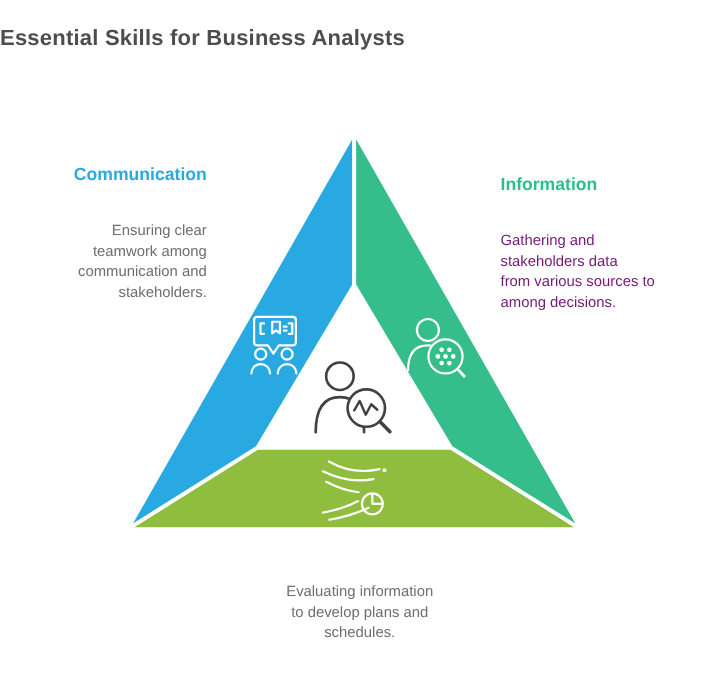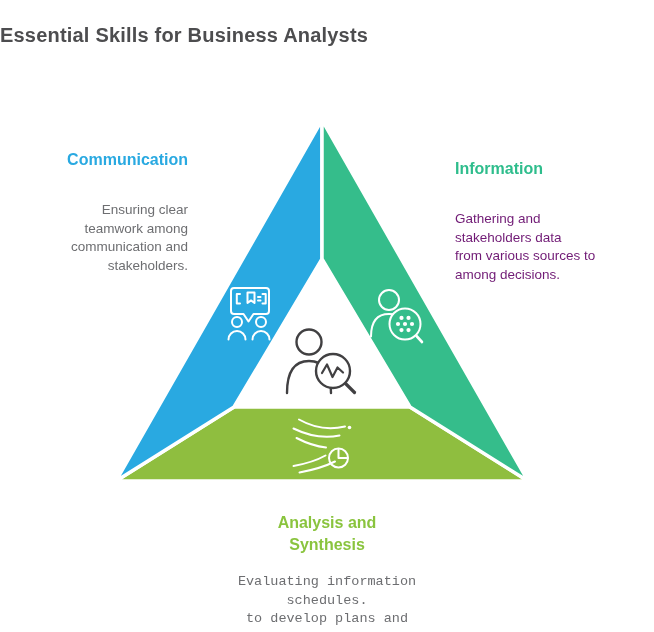--- a/index.html
+++ b/index.html
@@ -11,21 +11,21 @@
     position:absolute; top:24px; left:0; width:100%;
     text-align:left; font-size:20px; font-weight:bold; letter-spacing:.2px;
   }
   .diagram-svg { position:absolute; left:0; top:0; }
   .block { position:absolute; }
   .block-left  { left:26px;  top:149px; width:162px; text-align:right; }
   .block-right { left:455px; top:158px; width:178px; text-align:left; }
   .block-bottom{ left:227px; top:512px; width:200px; text-align:center; }
   .heading { font-size:16px; font-weight:bold; line-height:22px; }
   .desc { margin-top:30px; font-size:13.5px; line-height:18.5px; }
-  .block-bottom .desc { margin-top:17px;font-family:Liberation Mono, monospace; }
+  .block-bottom .desc { margin-top:17px; }
   .seg-poly { stroke:#ffffff; stroke-width:3.5; stroke-linejoin:miter; }
   .wicon { stroke:#ffffff; fill:none; stroke-width:2; stroke-linecap:round; stroke-linejoin:round; }
 </style>
 </head>
 <body>
 
 <div class="stage">
 
   <div class="title" style="color: rgb(77, 77, 79);">Essential Skills for Business Analysts</div>
 
@@ -103,24 +103,20 @@
     </div>
     <div class="desc" style="color: #701a75;">
       <div>Gathering and</div>
       <div>stakeholders data</div>
       <div>from various sources to</div>
       <div>among decisions.</div>
     </div>
   </div>
 
   <div class="block block-bottom">
-    <div class="heading" style="color: rgb(138, 196, 62);">
-      <div>Analysis and</div>
-      <div>Synthesis</div>
-    </div>
     <div class="desc" style="color: rgb(109, 110, 113);">
       <div>Evaluating information</div>
+      <div>to develop plans and</div>
       <div>schedules.</div>
-      <div>to develop plans and</div>
     </div>
   </div>
 
 </div>
 
 </body></html>

